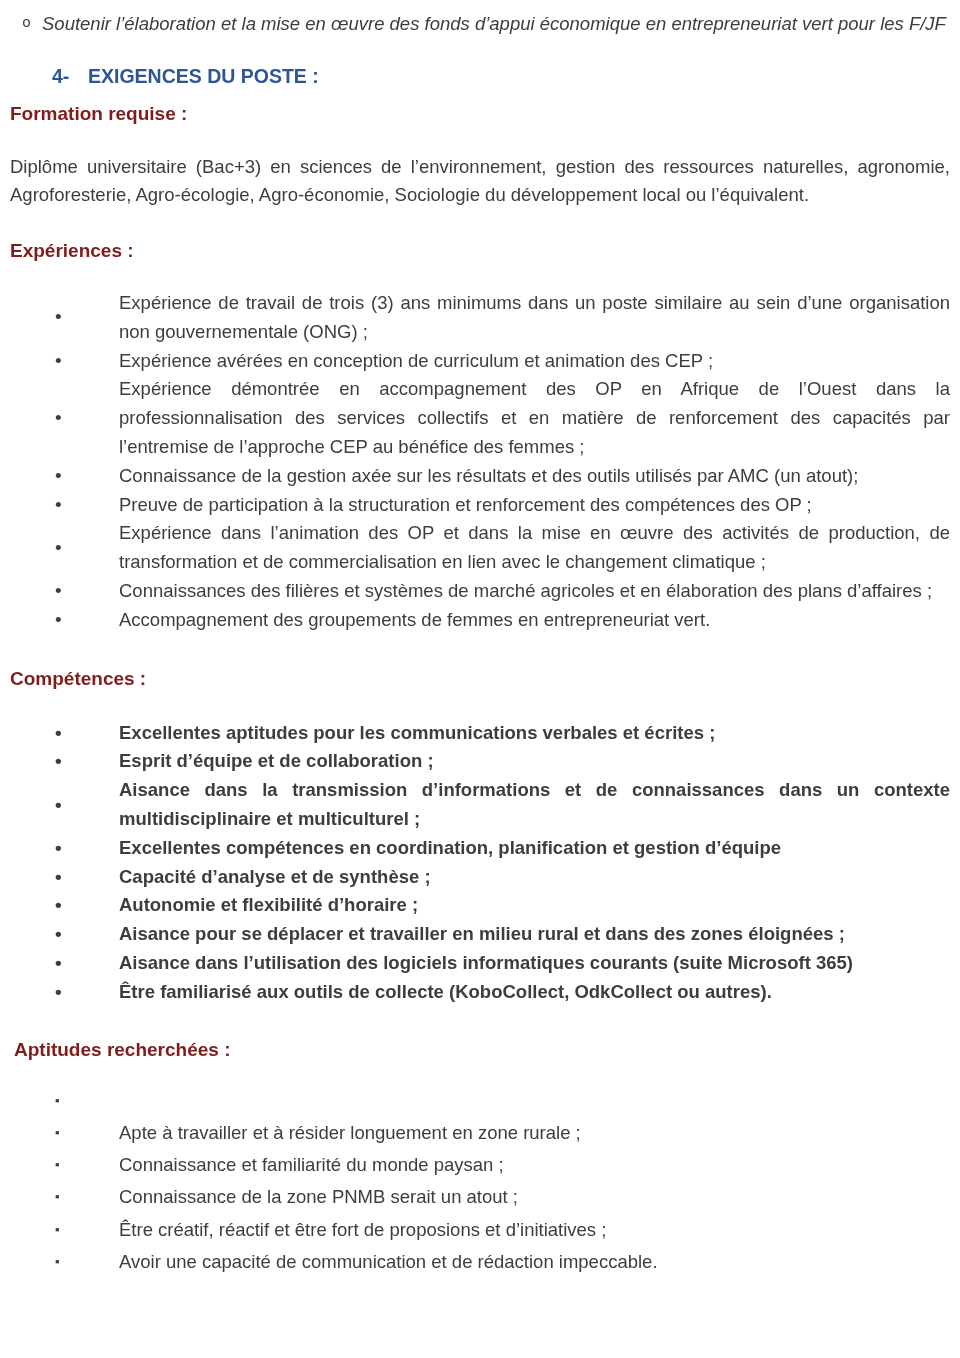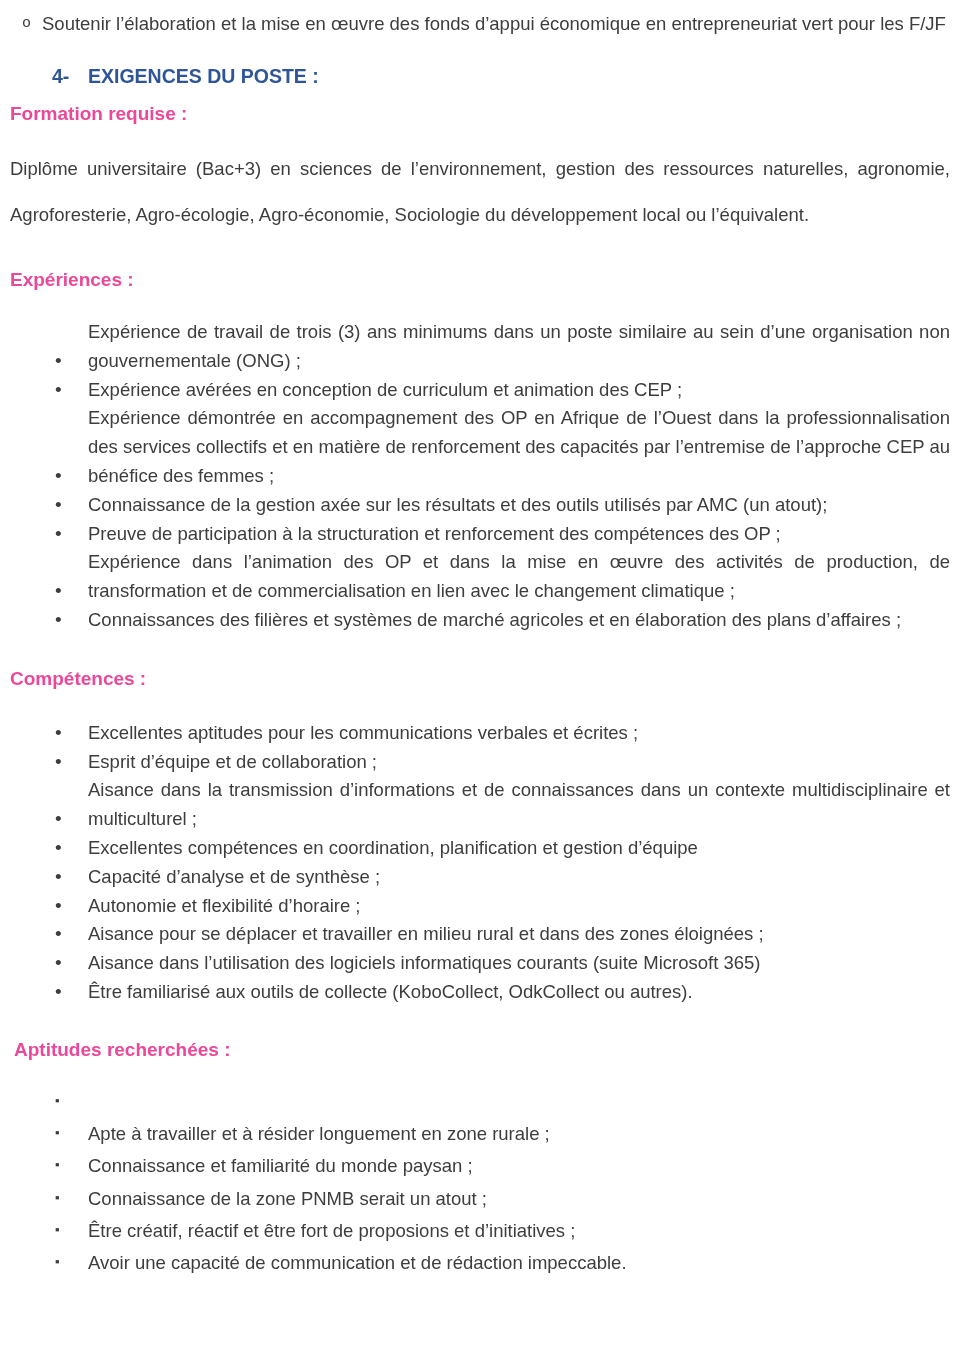--- a/index.html
+++ b/index.html
@@ -29,72 +29,74 @@
     margin-left: 12px;
     flex: 0 0 auto;
     font-family: "Liberation Mono", "DejaVu Sans Mono", monospace;
     font-size: 15px;
     line-height: 31px;
   }
   .intro-item .txt {
     flex: 1;
     line-height: 31px;
     text-align: justify;
+    font-style: italic;
   }
 
   
   .num-heading {
     margin-top: 26px;
     margin-left: 42px;
     color: #2e5596;
     font-weight: bold;
     font-size: 19.5px;
     display: flex;
   }
   .num-heading .h-num { width: 36px; flex: 0 0 auto; }
   .sub-heading {
     margin-top: 15px;
-    color: #ec4899;
+    color: #7f1d1d;
     font-weight: bold;
     font-size: 19px;
   }
 
   
   .body-paragraph {
-    margin-top: 21px;
-    line-height: 46px;
+    margin-top: 28px;
+    line-height: 28px;
     text-align: justify;
   }
 
   
   ul.doc-list {
     list-style: none;
     margin-top: 27px;
   }
   ul.doc-list li {
     display: flex;
-    align-items: flex-end;
+    align-items: center;
+    gap: 31px;
   }
   ul.doc-list li .marker {
     flex: 0 0 auto;
     margin-left: 45px;
     width: 33px;
     line-height: 28.8px;
   }
   ul.doc-list li .txt {
     flex: 1;
     line-height: 28.8px;
     text-align: justify;
   }
   ul.disc-list .marker::before { content: "•"; font-size: 19px; }
   ul.square-list li { margin-bottom: 1.5px; }
   ul.square-list .marker::before { content: "▪"; font-size: 13px; position: relative; top: -1px; }
   .heading-competences { margin-top: 33px; }
   .heading-aptitudes { margin-top: 32px; margin-left: 4px; }
-  ul.list-competences { margin-top: 29px; }
+  ul.list-competences { margin-top: 29px; font-weight: bold; }
   ul.list-aptitudes { margin-top: 25px; }
 </style>
 </head>
 <body>
 
 <div class="page">
 
   <div class="intro-item">
     <span class="marker">o</span>
     <span class="txt">Soutenir l’élaboration et la mise en œuvre des fonds d’appui économique en entrepreneuriat vert pour les F/JF</span>
@@ -139,20 +141,24 @@
       <li>
         <span class="marker"></span>
         <span class="txt">Expérience dans l’animation des OP et dans la mise en œuvre des activités de production, de transformation et de commercialisation en lien avec le changement climatique ;</span>
       </li>
 
       <li>
         <span class="marker"></span>
         <span class="txt">Connaissances des filières et systèmes de marché agricoles et en élaboration des plans d’affaires ;</span>
       </li>
 
+      <li>
+        <span class="marker"></span>
+        <span class="txt">Accompagnement des groupements de femmes en entrepreneuriat vert.</span>
+      </li>
     </ul>
 
   <div class="sub-heading heading-competences">Compétences :</div>
   <ul class="doc-list disc-list list-competences">
 
       <li>
         <span class="marker"></span>
         <span class="txt">Excellentes aptitudes pour les communications verbales et écrites ;</span>
       </li>
 

